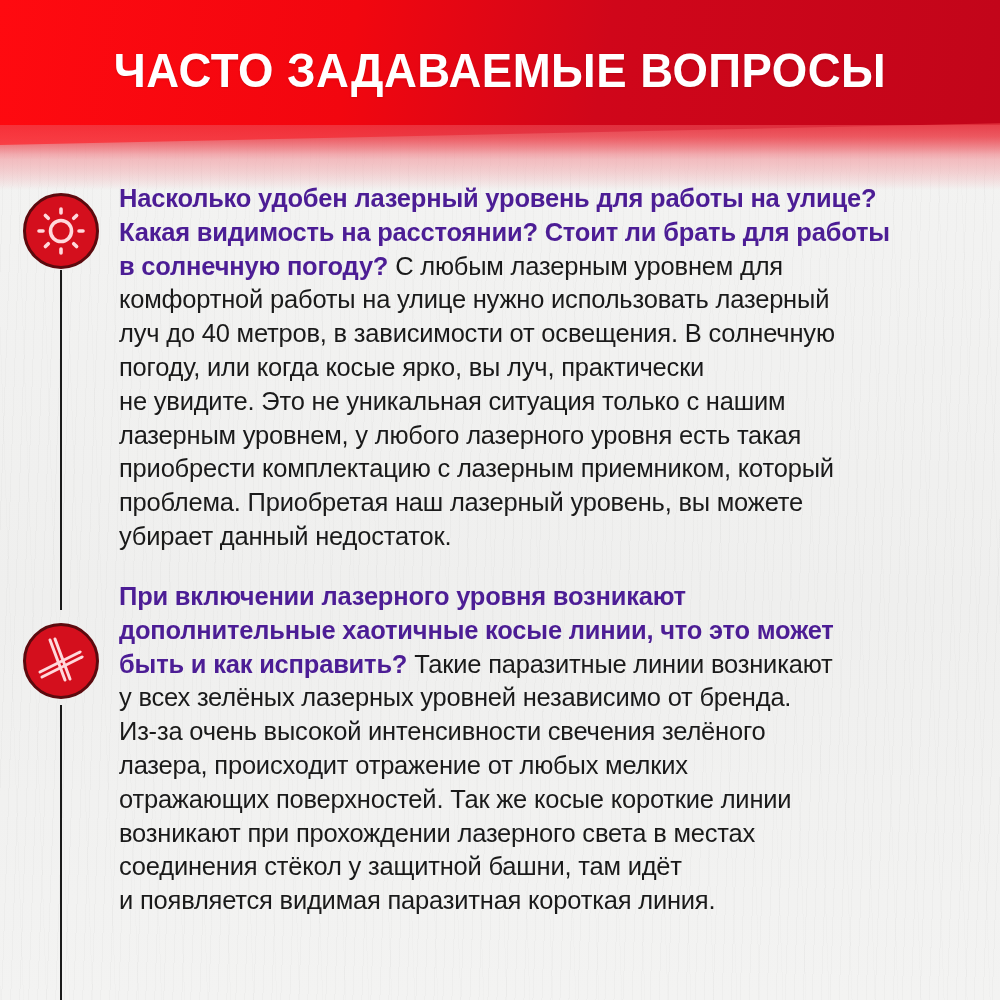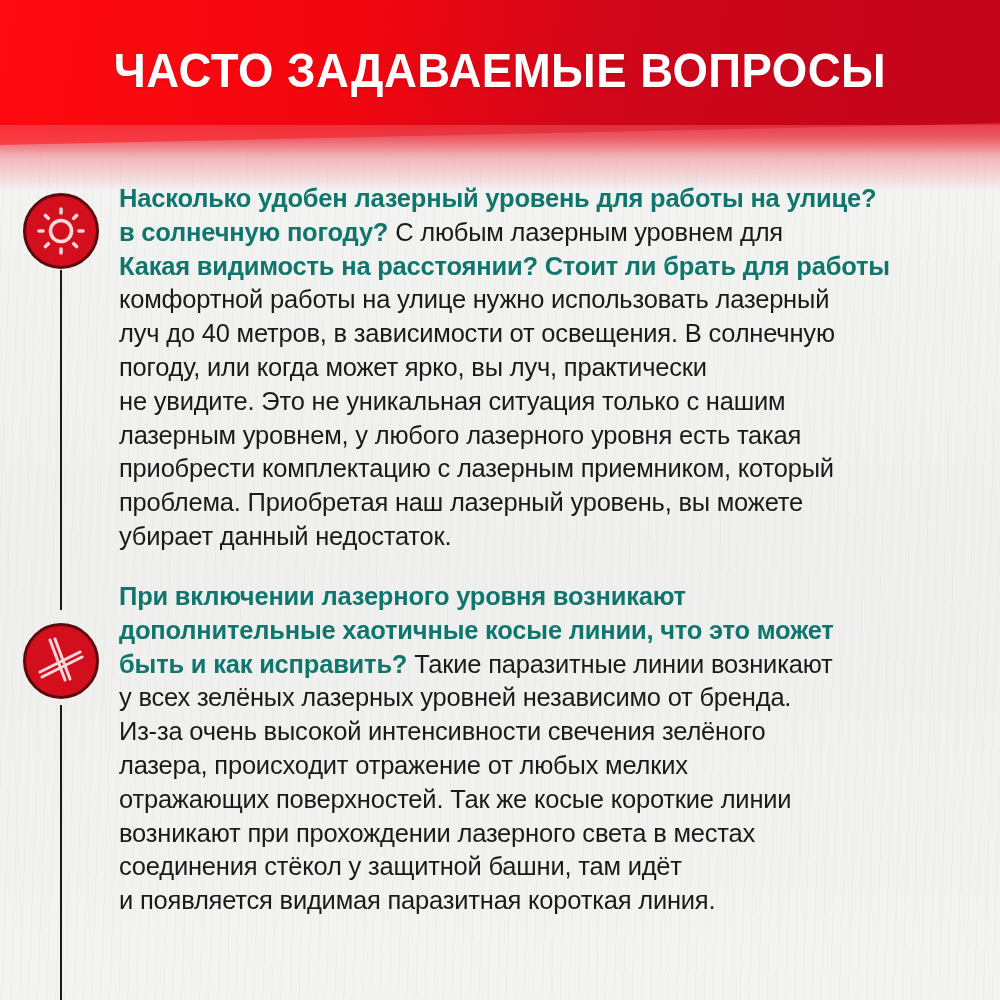--- a/index.html
+++ b/index.html
@@ -99,21 +99,21 @@
       position: absolute;
       left: 119px;
       width: 870px;
       z-index: 2;
       font-size: 25.5px;
       line-height: 33.8px;
       color: #1a1a1a;
       letter-spacing: -0.2px;
     }
     .faq-question {
-      color: #0f766e;
+      color: #4c1d95;
       font-weight: bold;
     }
     .faq-answer {
       color: #1a1a1a;
       font-weight: normal;
     }
     .line {
       display: block;
       white-space: nowrap;
     }
@@ -140,25 +140,25 @@
       <line x1="15.4" y1="15.4" x2="18.3" y2="18.3"></line>
       <line x1="43.7" y1="43.7" x2="46.6" y2="46.6"></line>
       <line x1="46.6" y1="15.4" x2="43.7" y2="18.3"></line>
       <line x1="18.3" y1="43.7" x2="15.4" y2="46.6"></line>
     </g>
   </svg>
 </div>
 
 <div class="faq-item" style="top:182px;">
   <span class="line faq-question">Насколько удобен лазерный уровень для работы на улице?</span>
+  <span class="line faq-question">Какая видимость на расстоянии? Стоит ли брать для работы</span>
   <span class="line"><span class="faq-question">в солнечную погоду?</span><span class="faq-answer"> С любым лазерным уровнем для</span></span>
-  <span class="line faq-question">Какая видимость на расстоянии? Стоит ли брать для работы</span>
   <span class="line faq-answer">комфортной работы на улице нужно использовать лазерный</span>
   <span class="line faq-answer">луч до 40 метров, в зависимости от освещения. В солнечную</span>
-  <span class="line faq-answer">погоду, или когда может ярко, вы луч, практически</span>
+  <span class="line faq-answer">погоду, или когда косые ярко, вы луч, практически</span>
   <span class="line faq-answer">не увидите. Это не уникальная ситуация только с нашим</span>
   <span class="line faq-answer">лазерным уровнем, у любого лазерного уровня есть такая</span>
   <span class="line faq-answer">приобрести комплектацию с лазерным приемником, который</span>
   <span class="line faq-answer">проблема. Приобретая наш лазерный уровень, вы можете</span>
   <span class="line faq-answer">убирает данный недостаток.</span>
 </div>
 
 <div class="icon-circle" style="top:623px;">
   <svg viewBox="0 0 62 62">
     <g stroke-linecap="round" fill="none">

